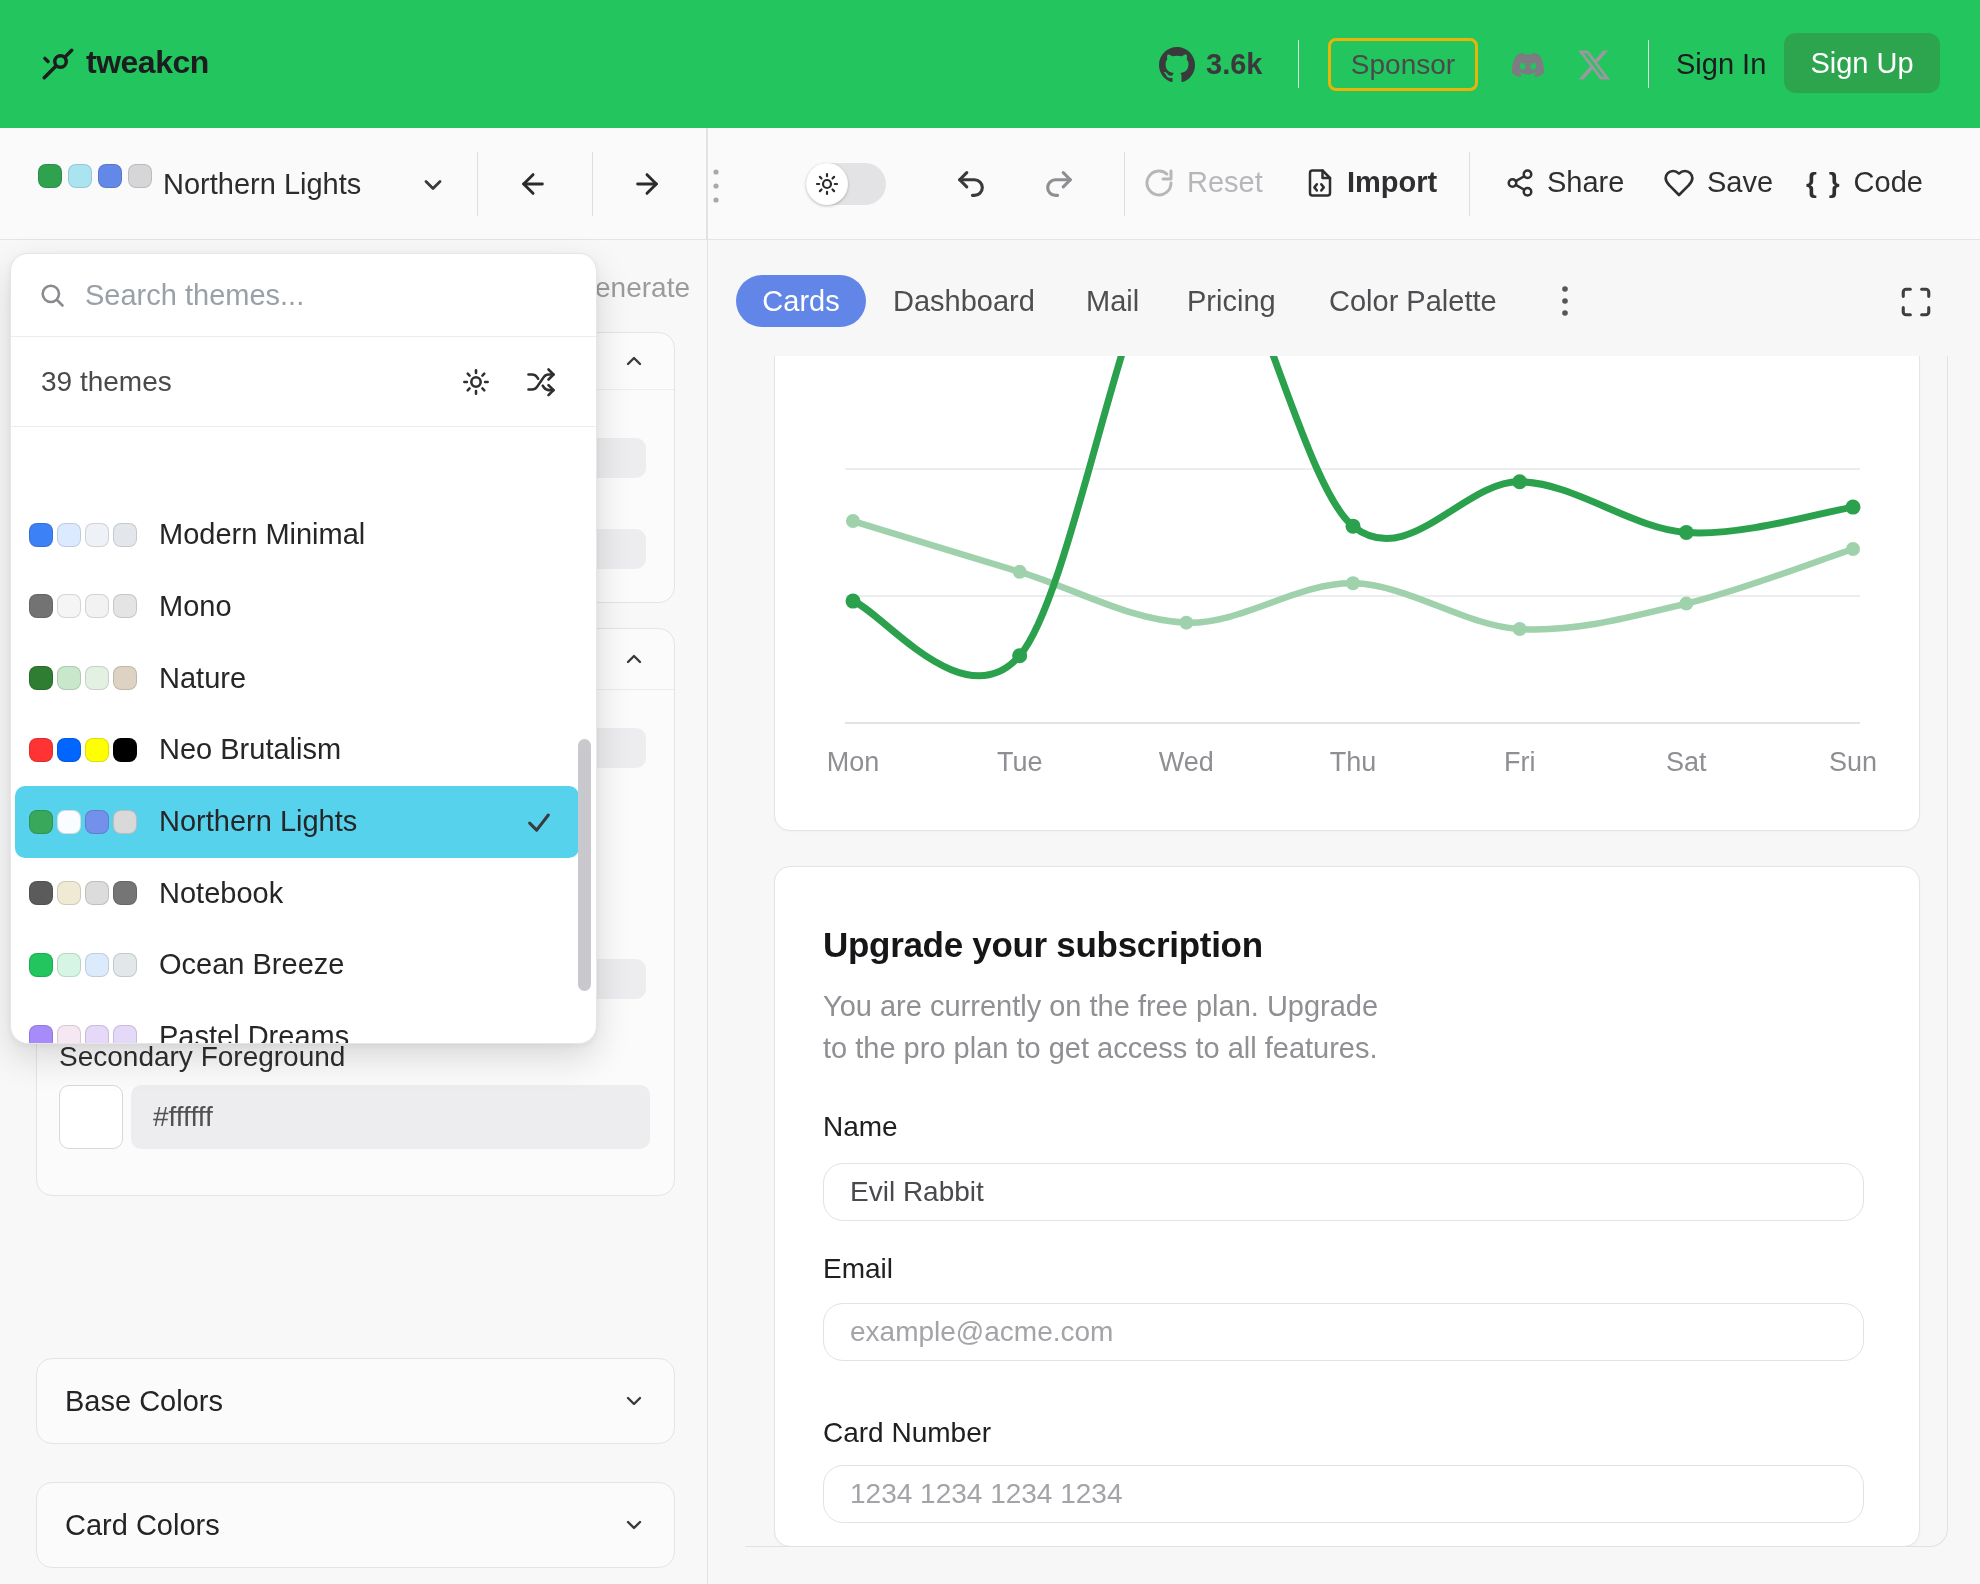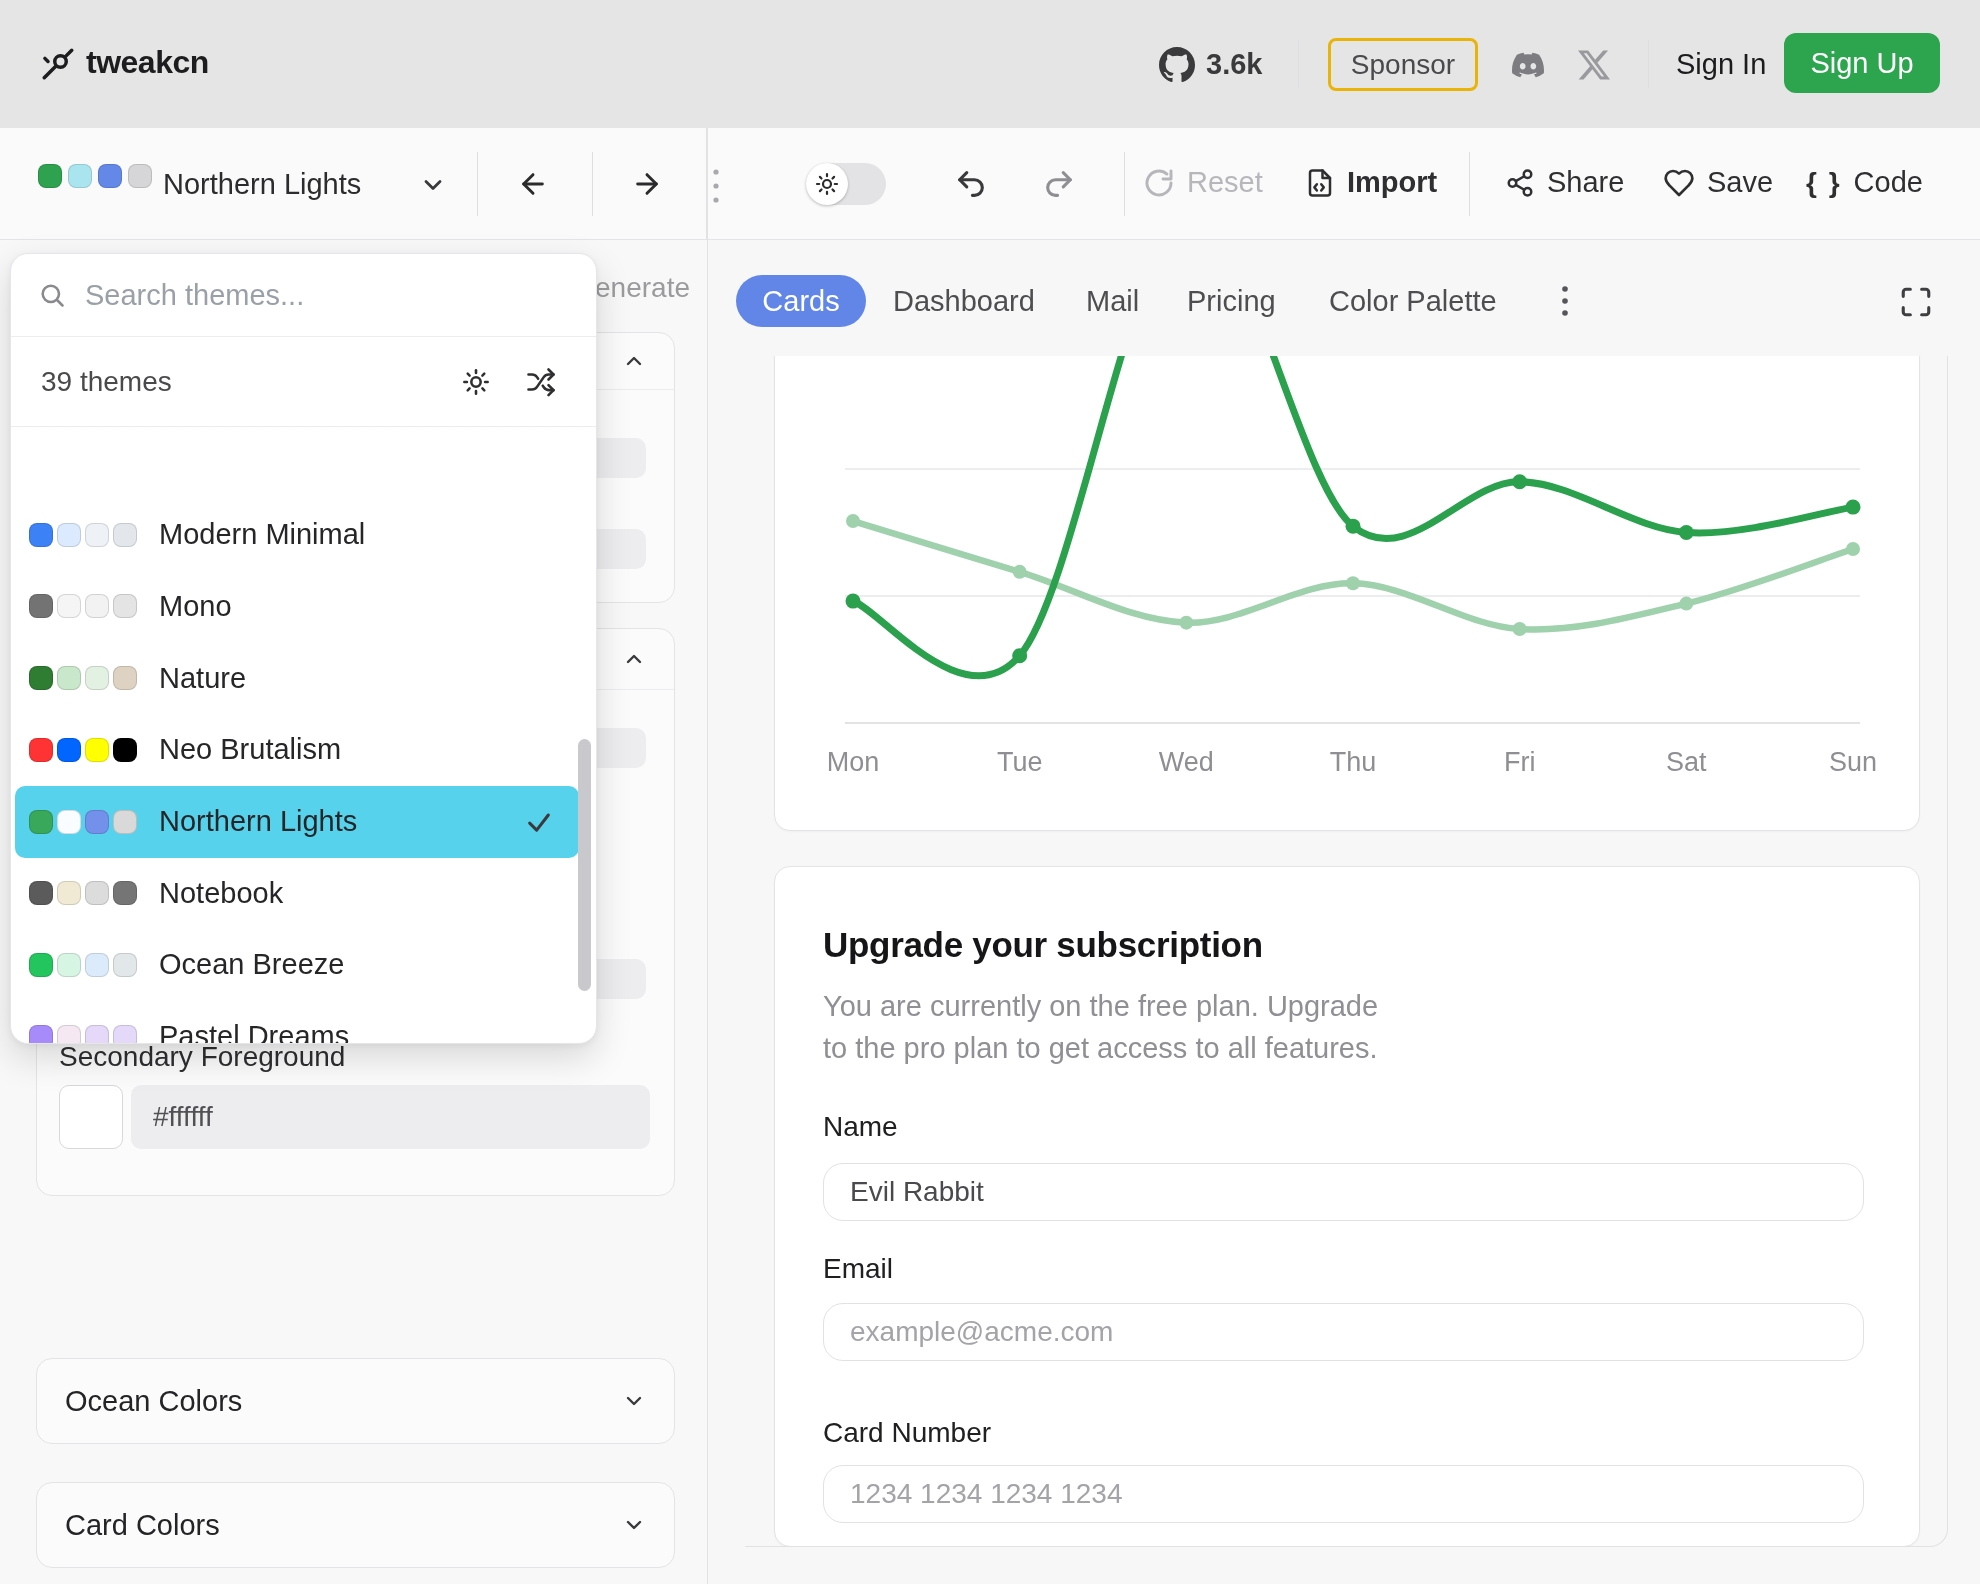--- a/index.html
+++ b/index.html
@@ -2,21 +2,21 @@
 <html><head>
 <meta charset="utf-8">
 <style>
   * { margin:0; padding:0; box-sizing:border-box; }
   html,body { background:#ffffff; }
   body { font-family:"Liberation Sans", sans-serif; color:#222; }
   .stage { position:relative; width:1980px; height:1584px; background:#f7f7f8; overflow:hidden; }
   .abs { position:absolute; }
 
   
-  .header { left:0; top:0; width:1980px; height:152px; background:#e5e5e5; border-bottom:1px solid #e4e4e6; z-index:5; }
+  .header { left:0; top:0; width:1980px; height:152px; background:#22c55e; border-bottom:1px solid #e4e4e6; z-index:5; }
   .brand { left:86px; top:44px; font-size:32px; font-weight:700; color:#1d1d1f; letter-spacing:-0.5px; }
   .hdr-txt { font-size:29px; color:#3a3a3c; }
   .vdiv { width:1px; background:#dedee0; }
   .btn-outline { border:3px solid #eab308; border-radius:8px; background:transparent;
                  font-size:28px; color:#4a4a4c; display:flex; align-items:center; justify-content:center; cursor:pointer; }
   .btn-green { border:none; border-radius:12px; color:#fff; font-size:29px; font-weight:500;
                display:flex; align-items:center; justify-content:center; cursor:pointer; }
 
   
   .toolbar { left:0; top:128px; width:1980px; height:112px; background:#fafafa; border-bottom:1px solid #e4e4e6; z-index:5; }
@@ -267,21 +267,21 @@
       </div>
       <div class="abs gray-box" style="left:24px; top:99px; width:585px; height:40px;"></div>
       <div class="abs gray-box" style="left:24px; top:330px; width:585px; height:40px;"></div>
       <div class="abs field-label" style="left:22px; top:412px;">Secondary Foreground</div>
       <div class="abs" style="left:22px; top:456px; width:64px; height:64px; background:#ffffff; border:1px solid #d8d8da; border-radius:10px;"></div>
       <input class="abs hex-input" style="left: 94px; top: 456px; width: 519px; height: 64px;" value="#ffffff">
     </div>
 
     <div class="abs section-card" style="left:36px; top:1118px; width:639px; height:86px;">
       <div class="section-head" style="height:100%;">
-        <span class="section-title">Ocean Colors</span>
+        <span class="section-title">Base Colors</span>
         <span class="icon">
             <svg width="24" height="24" viewBox="0 0 24 24" fill="none" stroke="#3a3a3c" stroke-width="2.4" stroke-linecap="round" stroke-linejoin="round">
               <path d="m6 9 6 6 6-6"></path>
             </svg>
           </span>
       </div>
     </div>
     <div class="abs section-card" style="left:36px; top:1242px; width:639px; height:86px;">
       <div class="section-head" style="height:100%;">
         <span class="section-title">Card Colors</span>

